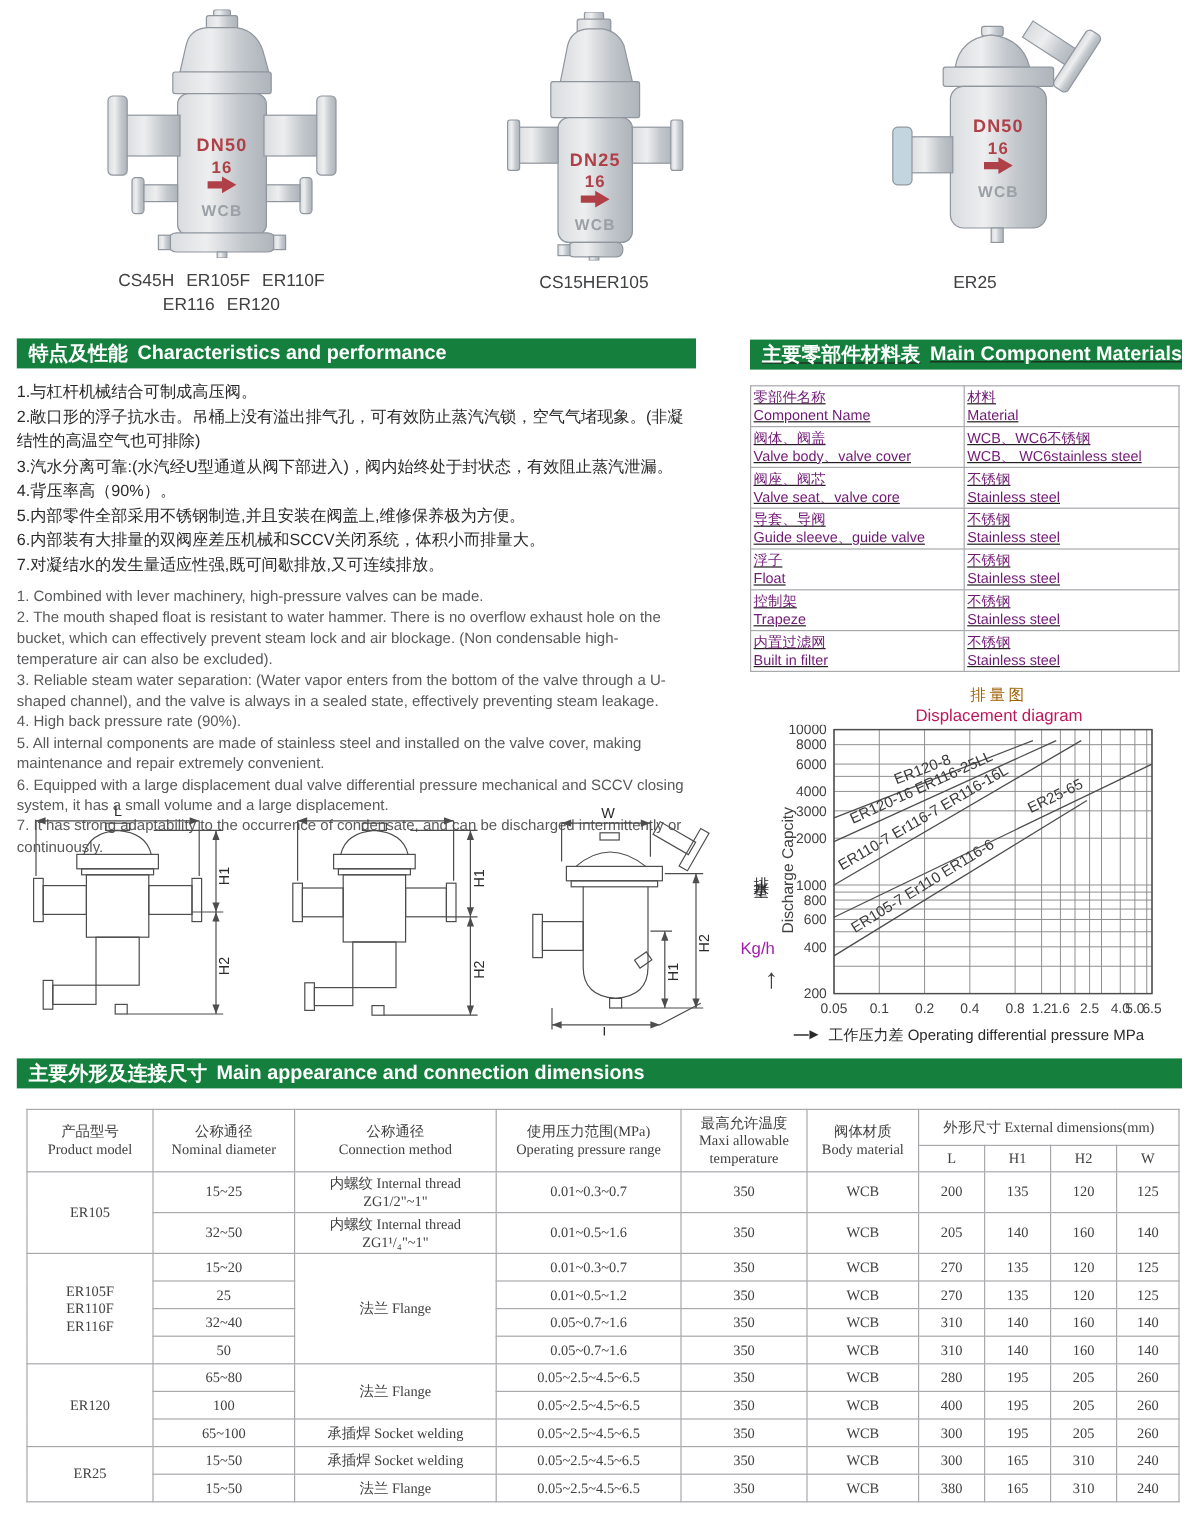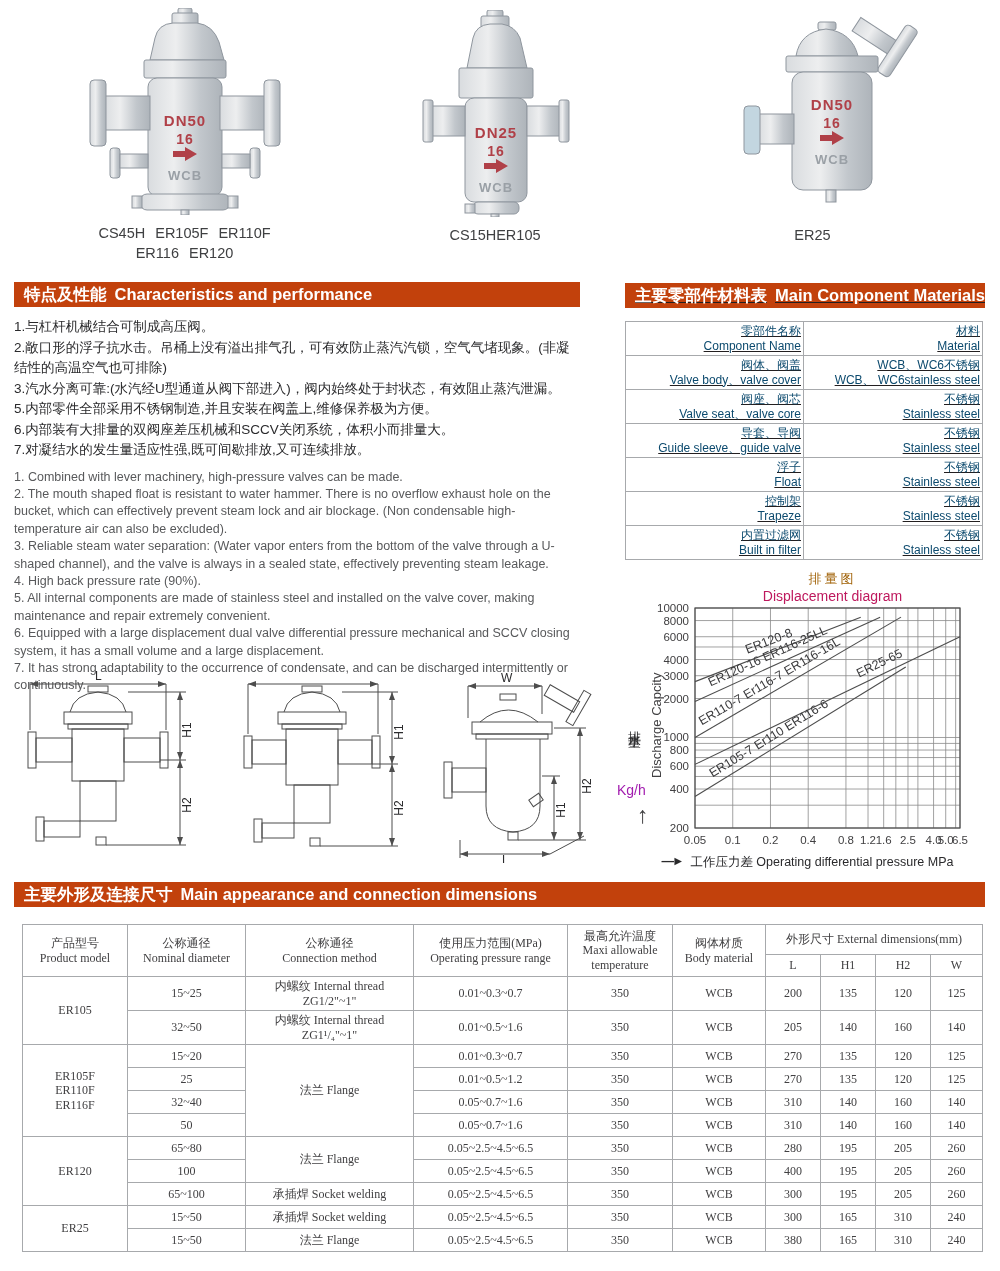--- a/index.html
+++ b/index.html
@@ -1,29 +1,29 @@
 <!DOCTYPE html>
 <html><head>
 <meta charset="utf-8">
 <style>
   * { margin:0; padding:0; box-sizing:border-box; }
   body { background:#fff; }
   .page { position:relative; width:1000px; height:1271px; background:#fff;
           font-family:"Liberation Sans","DejaVu Sans",sans-serif; color:#231f20; overflow:hidden; }
   .product { position:absolute; text-align:center; }
   .product figcaption { font-size:14.5px; color:#3f4042; line-height:20px; margin-top:4px; word-spacing:6px; }
-  .sec-header { background:#c2410c; color:#fff; font-weight:bold; font-size:16.5px;
+  .sec-header { background:#15803d; color:#fff; font-weight:bold; font-size:16.5px;
                 height:25px; display:flex; align-items:center; padding:0 10px; gap:8px; white-space:nowrap; }
   .features { position:absolute; left:14px; top:282px; width:566px; }
   .cn-list { margin-top:10px; font-size:13.5px; line-height:20.5px; color:#2a2a2c; }
   .en-list { margin-top:8px; font-size:12.5px; line-height:17.4px; color:#58595b; }
   .materials { position:absolute; left:625px; top:283px; width:360px;text-decoration:underline; }
   .mat-table { width:357px; margin-top:13px; border-collapse:collapse; table-layout:fixed; }
-  .mat-table td { border:1px solid #a7a9ac; text-align:right; vertical-align:middle;
-                  font-size:12px; color:#0c4a6e; padding:2px 2px; height:34px; line-height:14.5px; }
+  .mat-table td { border:1px solid #a7a9ac; text-align:left; vertical-align:middle;
+                  font-size:12px; color:#701a75; padding:2px 2px; height:34px; line-height:14.5px; }
   .drawings { position:absolute; left:10px; top:668px; width:592px; display:flex; justify-content:space-between; }
   .drawings svg { display:block; }
   .chart-block { position:absolute; left:615px; top:570px; width:385px; }
   .chart-title-cn { text-align:center; padding-left:50px; font-size:13px; letter-spacing:3px; color:#a16207; }
   .chart-title-en { text-align:center; padding-left:50px; font-size:14px; color:#be185d; }
   .chart-wrap { position:relative; }
   .ylab-en { position:absolute; left:34px; top:174px; transform:rotate(-90deg); transform-origin:0 0;
              font-size:13px; color:#414042; white-space:nowrap; }
   .ylab-cn { position:absolute; left:10px; top:116px; writing-mode:vertical-rl; font-size:13px;
              letter-spacing:3px; color:#2a2a2c; }
@@ -159,20 +159,21 @@
 
   <section class="features">
     <div class="sec-header">
       <span>特点及性能</span>
       <span>Characteristics and performance</span>
     </div>
     <div class="cn-list">
       <div>1.与杠杆机械结合可制成高压阀。</div>
       <div>2.敞口形的浮子抗水击。吊桶上没有溢出排气孔，可有效防止蒸汽汽锁，空气气堵现象。(非凝结性的高温空气也可排除)</div>
       <div>3.汽水分离可靠:(水汽经U型通道从阀下部进入)，阀内始终处于封状态，有效阻止蒸汽泄漏。</div>
+      <div>4.背压率高（90%）。</div>
       <div>5.内部零件全部采用不锈钢制造,并且安装在阀盖上,维修保养极为方便。</div>
       <div>6.内部装有大排量的双阀座差压机械和SCCV关闭系统，体积小而排量大。</div>
       <div>7.对凝结水的发生量适应性强,既可间歇排放,又可连续排放。</div>
     </div>
     <div class="en-list">
       <div>1. Combined with lever machinery, high-pressure valves can be made.</div>
       <div>2. The mouth shaped float is resistant to water hammer. There is no overflow exhaust hole on the bucket, which can effectively prevent steam lock and air blockage. (Non condensable high-temperature air can also be excluded).</div>
       <div>3. Reliable steam water separation: (Water vapor enters from the bottom of the valve through a U-shaped channel), and the valve is always in a sealed state, effectively preventing steam leakage.</div>
       <div>4. High back pressure rate (90%).</div>
       <div>5. All internal components are made of stainless steel and installed on the valve cover, making maintenance and repair extremely convenient.</div>

